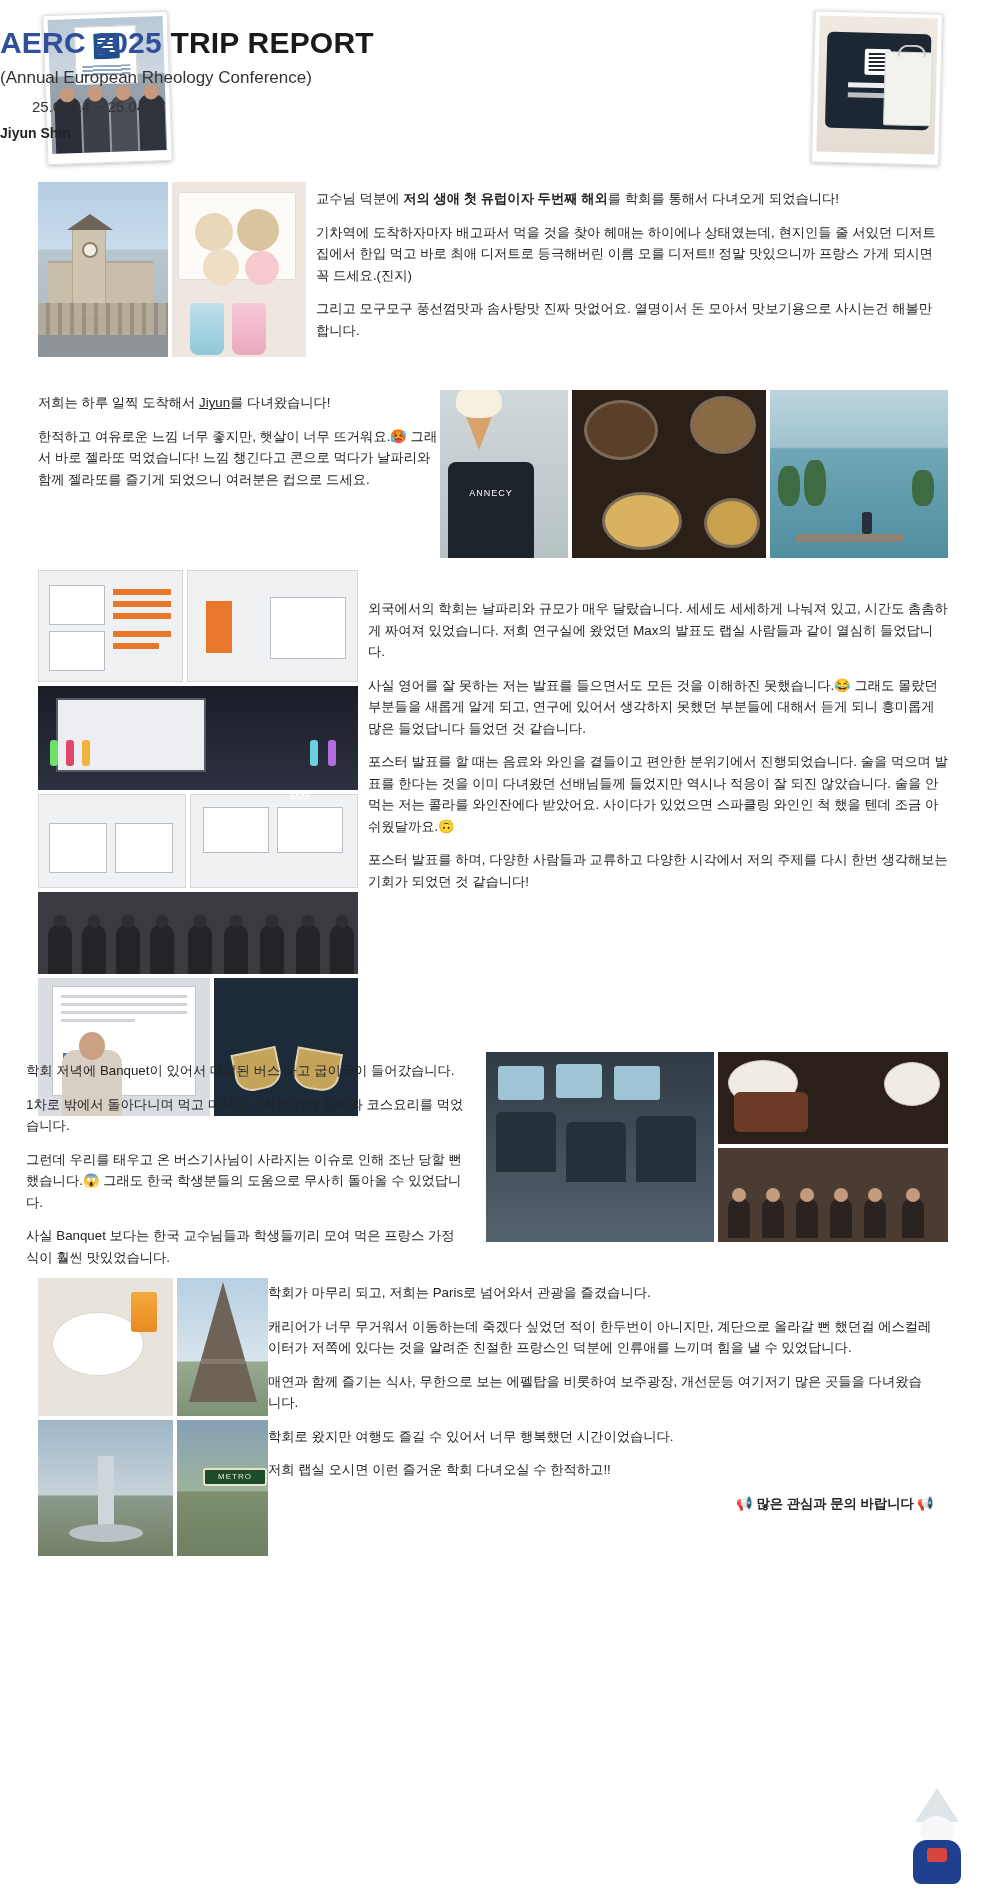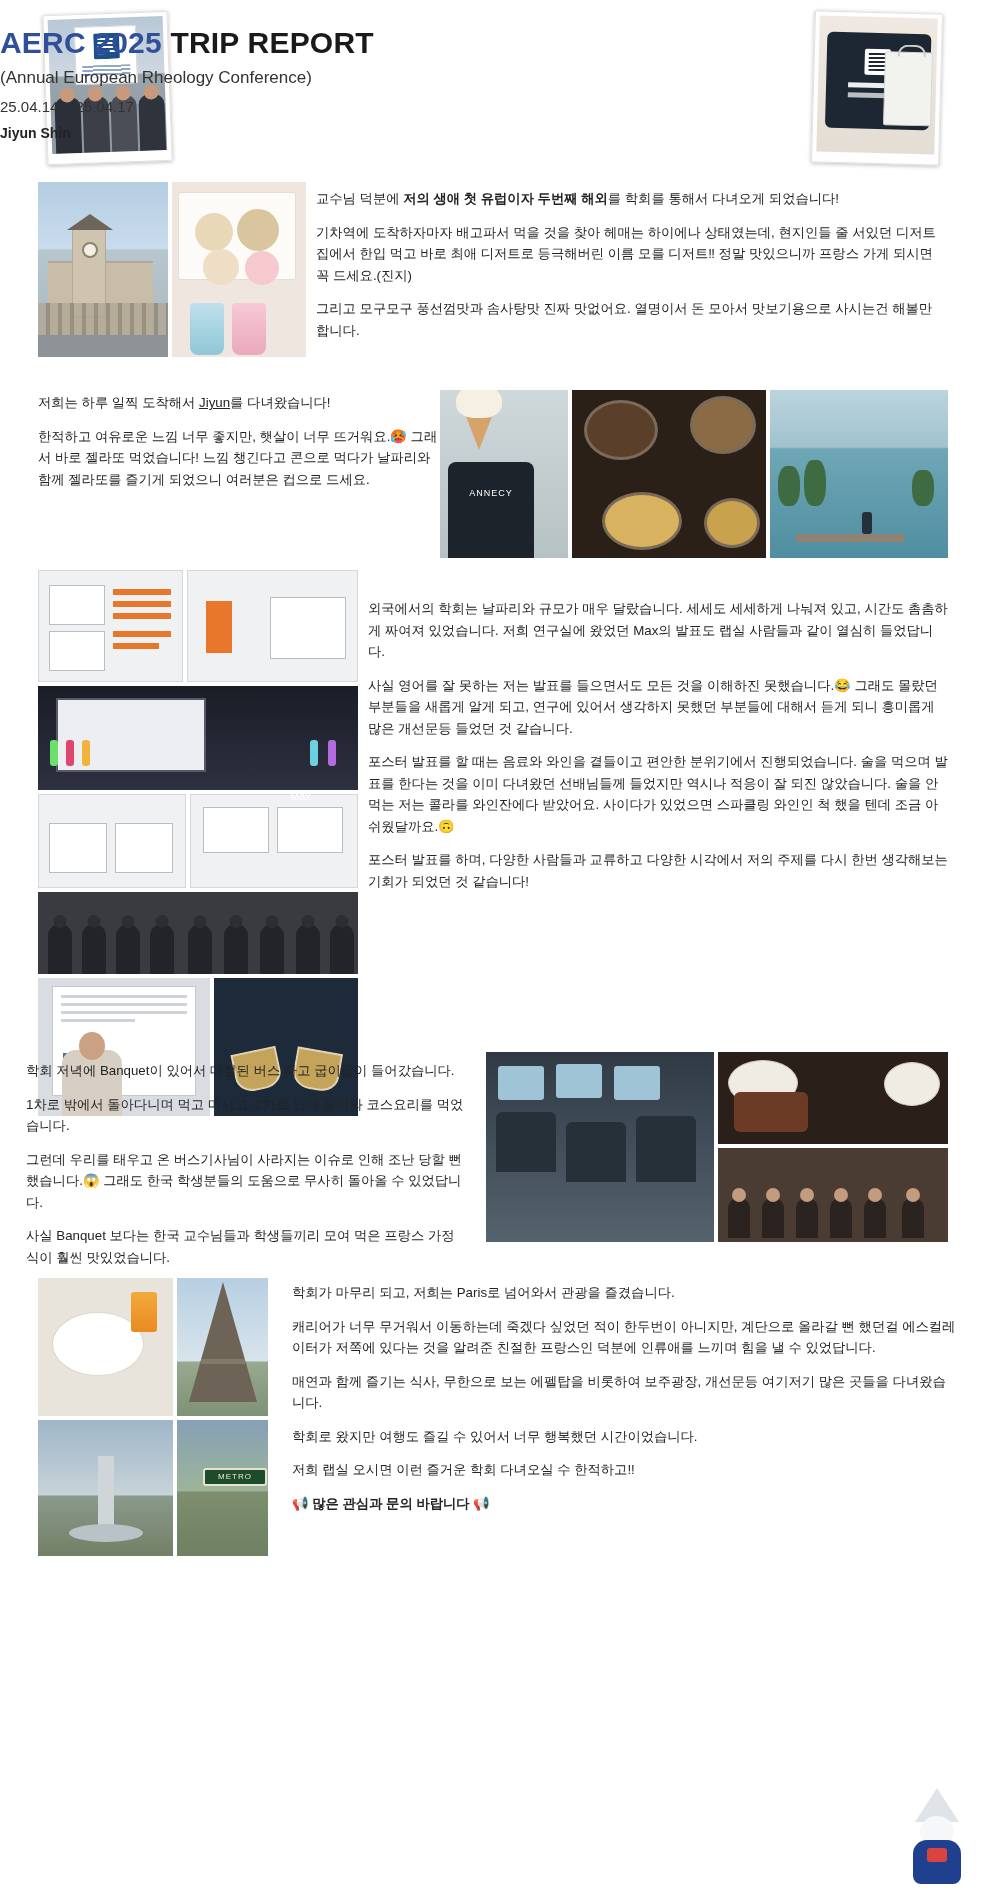--- a/index.html
+++ b/index.html
@@ -114,21 +114,21 @@
   }
   .title-main {
     font-size: 30px; font-weight: bold; letter-spacing: .2px;
   }
   .title-main .blue { color: #2f4f9b; }
   .title-main .dark { color: #1a1a1a; }
   .title-sub {
     font-size: 17px; color: #333333; margin-top: 8px;
   }
   .title-date {
-    font-size: 15px; color: #333333; margin-top: 10px;
+    font-size: 15px; color: #333333; margin-top: 10px; padding-left: 32px;
   }
   .title-author {
     font-size: 14px; font-weight: bold; color: #222222; margin-top: 10px;
   }
 
   
   .sec { position: absolute; }
   p.t {
     margin: 0 0 12px 0;
     font-size: 13.3px;
@@ -529,21 +529,21 @@
   </div>
 
   <div class="ph s3-cheers" style="left:176px; top:408px; width:144px; height:138px;">
     <div class="glass g1"></div>
       <div class="glass g2"></div>
   </div>
 </div>
 
 <div class="sec" style="left:368px; top:598px; width:580px;">
   <p class="t">외국에서의 학회는 날파리와 규모가 매우 달랐습니다. 세세도 세세하게 나눠져 있고, 시간도 촘촘하게 짜여져 있었습니다. 저희 연구실에 왔었던 Max의 발표도 랩실 사람들과 같이 열심히 들었답니다.</p>
-  <p class="t">사실 영어를 잘 못하는 저는 발표를 들으면서도 모든 것을 이해하진 못했습니다.😂 그래도 몰랐던 부분들을 새롭게 알게 되고, 연구에 있어서 생각하지 못했던 부분들에 대해서 듣게 되니 흥미롭게 많은 개선문등 들었던 것 같습니다.</p>
+  <p class="t">사실 영어를 잘 못하는 저는 발표를 들으면서도 모든 것을 이해하진 못했습니다.😂 그래도 몰랐던 부분들을 새롭게 알게 되고, 연구에 있어서 생각하지 못했던 부분들에 대해서 듣게 되니 흥미롭게 많은 들었답니다 들었던 것 같습니다.</p>
   <p class="t">포스터 발표를 할 때는 음료와 와인을 곁들이고 편안한 분위기에서 진행되었습니다. 술을 먹으며 발표를 한다는 것을 이미 다녀왔던 선배님들께 들었지만 역시나 적응이 잘 되진 않았습니다. 술을 안 먹는 저는 콜라를 와인잔에다 받았어요. 사이다가 있었으면 스파클링 와인인 척 했을 텐데 조금 아쉬웠달까요.🙃</p>
   <p class="t">포스터 발표를 하며, 다양한 사람들과 교류하고 다양한 시각에서 저의 주제를 다시 한번 생각해보는 기회가 되었던 것 같습니다!</p>
 </div>
 
 <div style="position:absolute; left:290px; top:790px; font-size:11px; color:#ffffff;">Max</div>
 
 <div class="sec" style="left:26px; top:1060px; width:440px;">
   <p class="t">
     학회 저녁에 <span>Banquet</span>이 있어서 대절된 버스 타고 굽이굽이 들어갔습니다.
   </p>
@@ -587,28 +587,28 @@
   </div>
   <div class="ph s5-fountain" style="left:0; top:142px; width:135px; height:136px;">
     <div class="col"></div>
       <div class="basin"></div>
   </div>
   <div class="ph s5-metro" style="left:139px; top:142px; width:91px; height:136px;">
     <div class="sign"></div>
   </div>
 </div>
 
-<div class="sec" style="left:292px; top:1282px; width:666px;">
+<div class="sec" style="left:268px; top:1282px; width:666px;">
   <p class="t">
     학회가 마무리 되고, 저희는 <span>Paris</span>로 넘어와서 관광을 즐겼습니다.
   </p>
   <p class="t">캐리어가 너무 무거워서 이동하는데 죽겠다 싶었던 적이 한두번이 아니지만, 계단으로 올라갈 뻔 했던걸 에스컬레이터가 저쪽에 있다는 것을 알려준 친절한 프랑스인 덕분에 인류애를 느끼며 힘을 낼 수 있었답니다.</p>
   <p class="t">매연과 함께 즐기는 식사, 무한으로 보는 에펠탑을 비롯하여 보주광장, 개선문등 여기저기 많은 곳들을 다녀왔습니다.</p>
   <p class="t">학회로 왔지만 여행도 즐길 수 있어서 너무 행복했던 시간이었습니다.</p>
   <p class="t">저희 랩실 오시면 이런 즐거운 학회 다녀오실 수 한적하고!!</p>
-  <p class="t b" style="text-align:left; margin-top:8px;">📢 많은 관심과 문의 바랍니다 📢</p>
+  <p class="t b" style="text-align:right; margin-top:8px;">📢 많은 관심과 문의 바랍니다 📢</p>
 </div>
 
 <div class="gnome">
   <div class="hat"></div>
     <div class="face"></div>
     <div class="body"></div>
 </div>
 
 </body></html>

